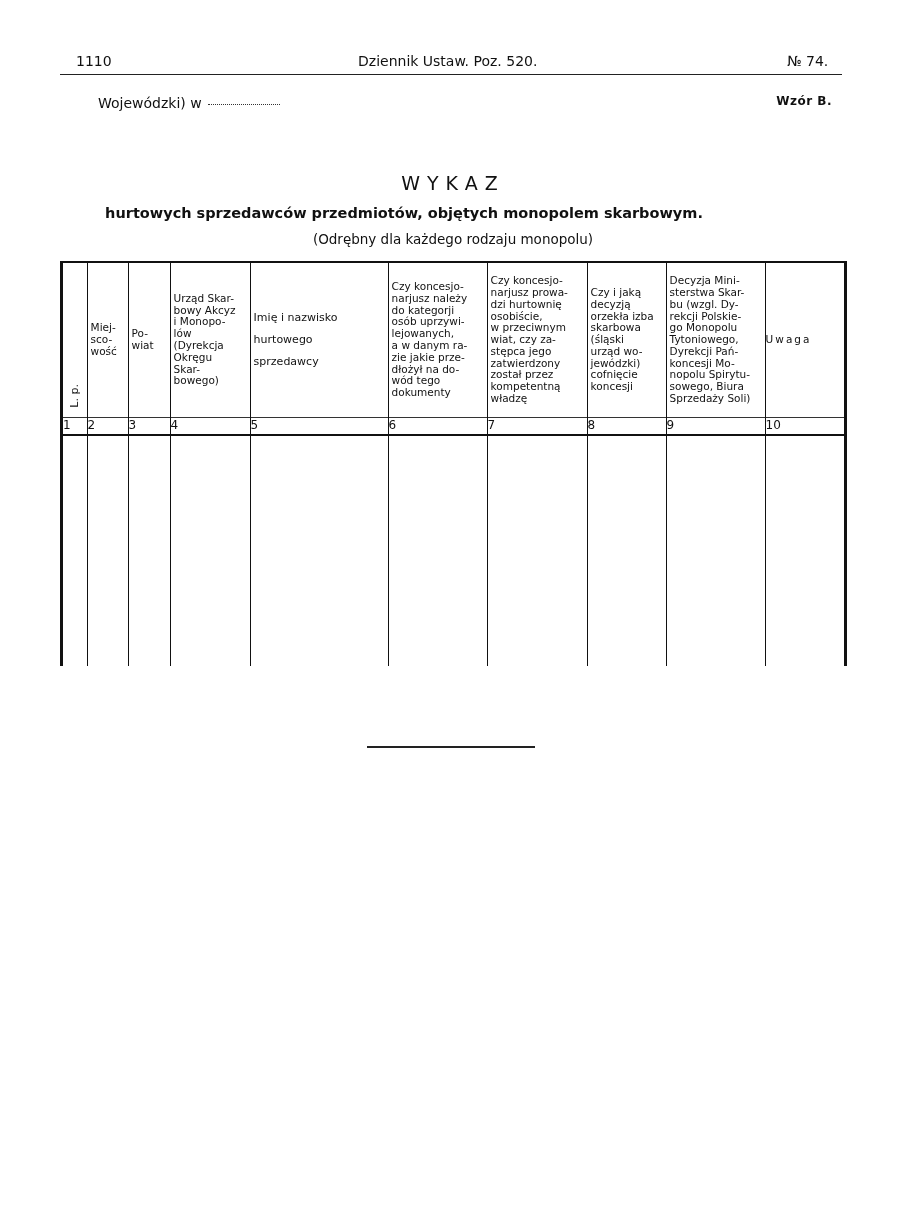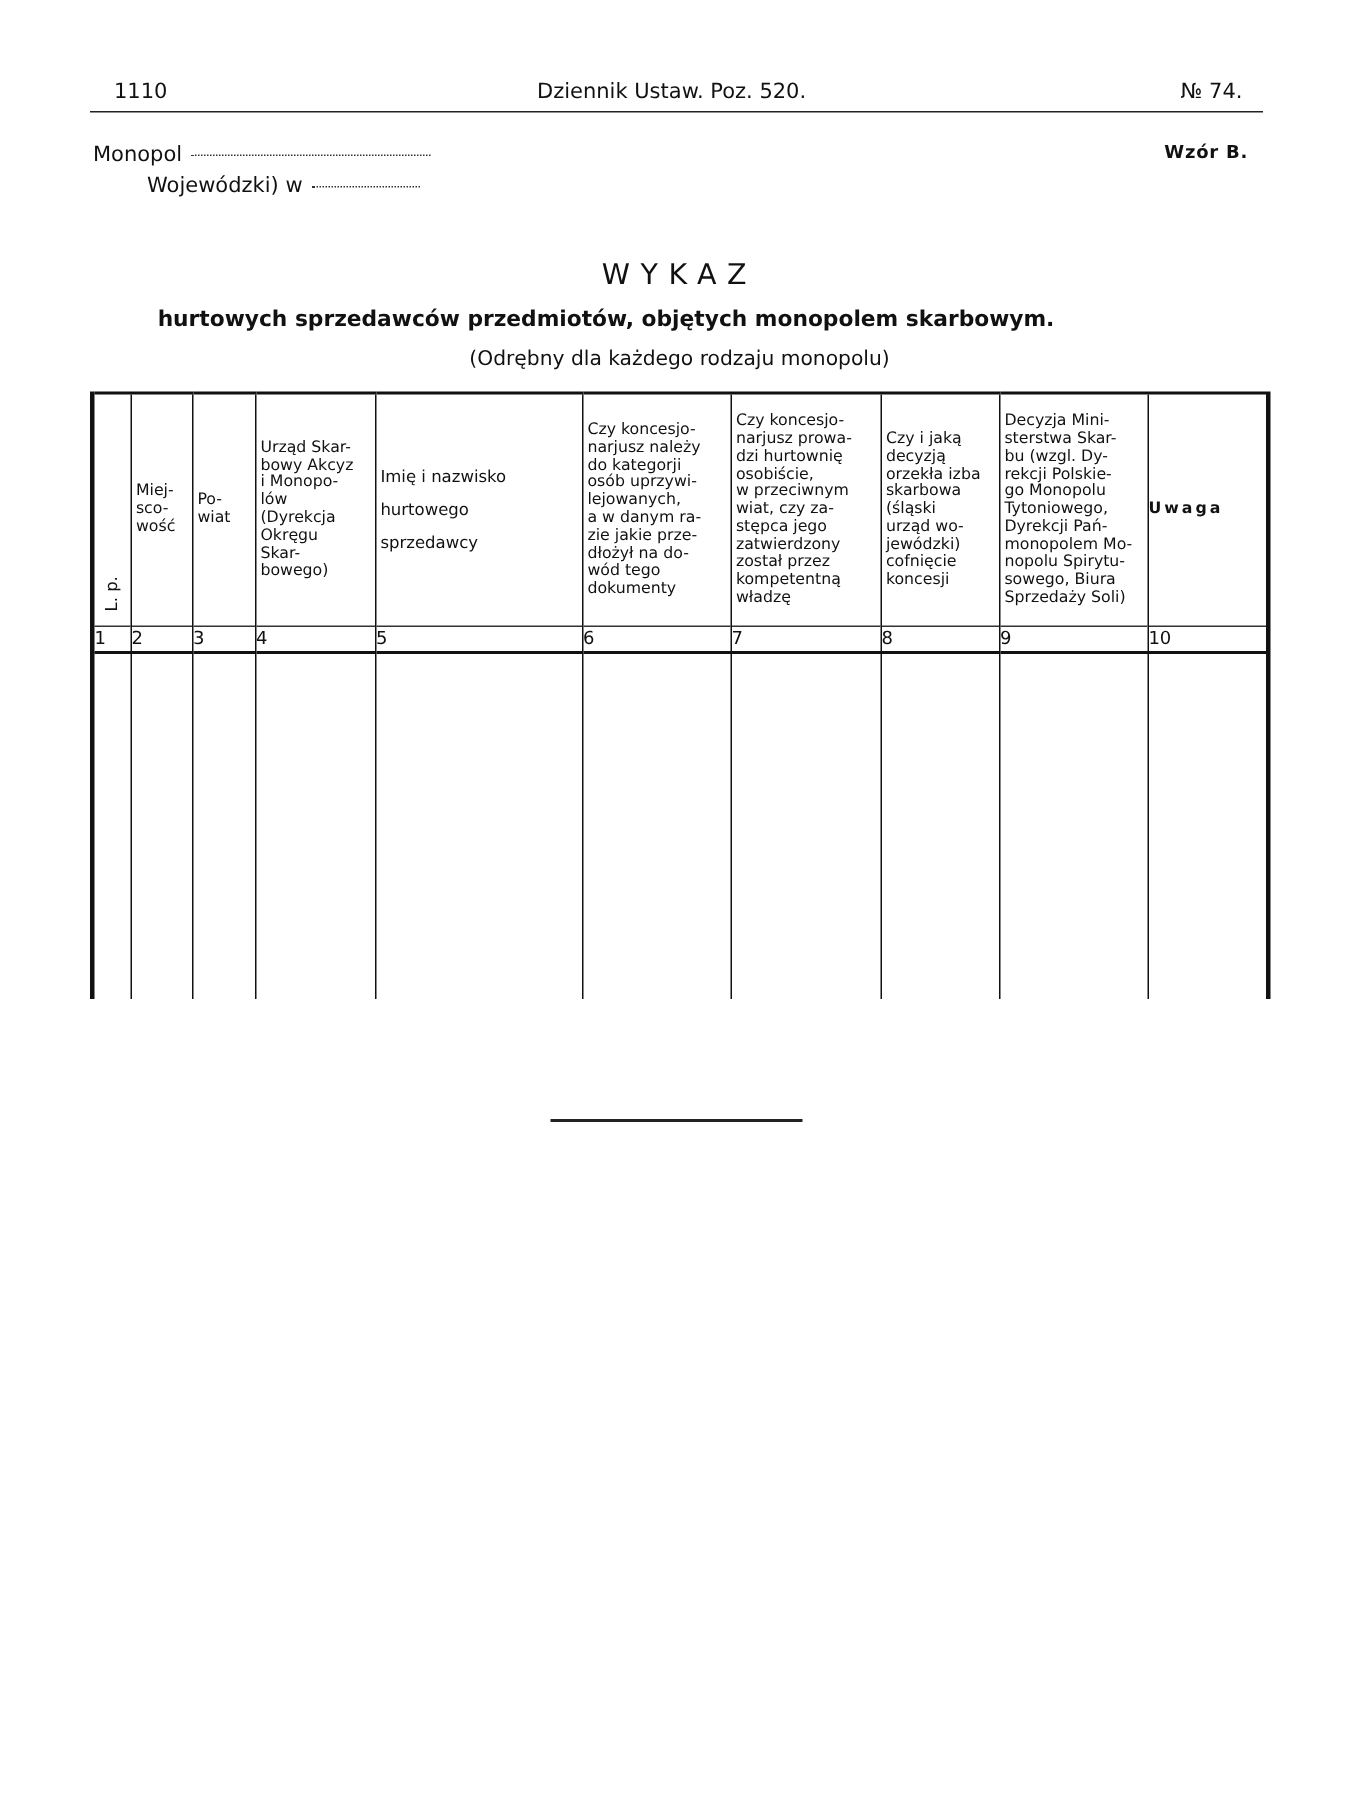--- a/index.html
+++ b/index.html
@@ -18,35 +18,32 @@
 
   table.form { position:absolute; left:60px; top:261px; border-collapse:collapse; table-layout:fixed; }
   table.form td { border-left:1.6px solid #111; border-right:1.6px solid #111; padding:0; vertical-align:middle; text-align:left; font-size:10.5px; line-height:11.8px; }
   table.form tr.head td { height:154px; border-top:2.5px solid #111; }
   table.form tr.nums td { height:16px; border-top:1px solid #333; border-bottom:2px solid #111; font-size:12px; }
   table.form tr.body td { height:230px; }
   table.form td.first { border-left:3px solid #111; }
   table.form td.last { border-right:3px solid #111; }
   .lp { display:inline-block; transform:rotate(-90deg); font-size:11px; white-space:nowrap; position:relative; top:56px; }
   .hc { padding:0 3px; }
-  .sp { letter-spacing:2px; font-weight:bold; }
+  .sp { letter-spacing:2px; font-weight:normal; }
   .end-rule { left:367px; width:168px; top:746px; height:0; border-top:2px solid #222; }
 </style>
 </head>
 <body>
 
 <div class="abs hdr-text" style="left:76px;">1110</div>
 <div class="abs hdr-text" style="left:358px;">Dziennik Ustaw. Poz. 520.</div>
 <div class="abs hdr-text" style="left:787px;">№ 74.</div>
 <div class="abs rule-top"></div>
 
 <div class="abs left-block">
-  <div>
-    <span>Monopol</span><span class="dots" style="width:160px;"></span>
-  </div>
   <div class="indent">
     <span>Wojewódzki) w</span><span class="dots" style="width:72px;"></span>
   </div>
 </div>
 
 <div class="abs wzor">Wzór B.</div>
 
 <div class="abs title">WYKAZ</div>
 <div class="abs subtitle">hurtowych sprzedawców przedmiotów, objętych monopolem skarbowym.</div>
 <div class="abs note">(Odrębny dla każdego rodzaju monopolu)</div>
@@ -143,21 +140,21 @@
         </td>
     <td>
           <div class="hc lines">
             <div>Decyzja Mini-</div>
             <div>sterstwa Skar-</div>
             <div>bu (wzgl. Dy-</div>
             <div>rekcji Polskie-</div>
             <div>go Monopolu</div>
             <div>Tytoniowego,</div>
             <div>Dyrekcji Pań-</div>
-            <div>monopolem Mo-</div>
+            <div>koncesji Mo-</div>
             <div>nopolu Spirytu-</div>
             <div>sowego, Biura</div>
             <div>Sprzedaży Soli)</div>
           </div>
         </td>
     <td class="last"><span class="sp">Uwaga</span></td>
   </tr>
   <tr class="nums">
     <td class="first">1</td>
     <td>2</td>

